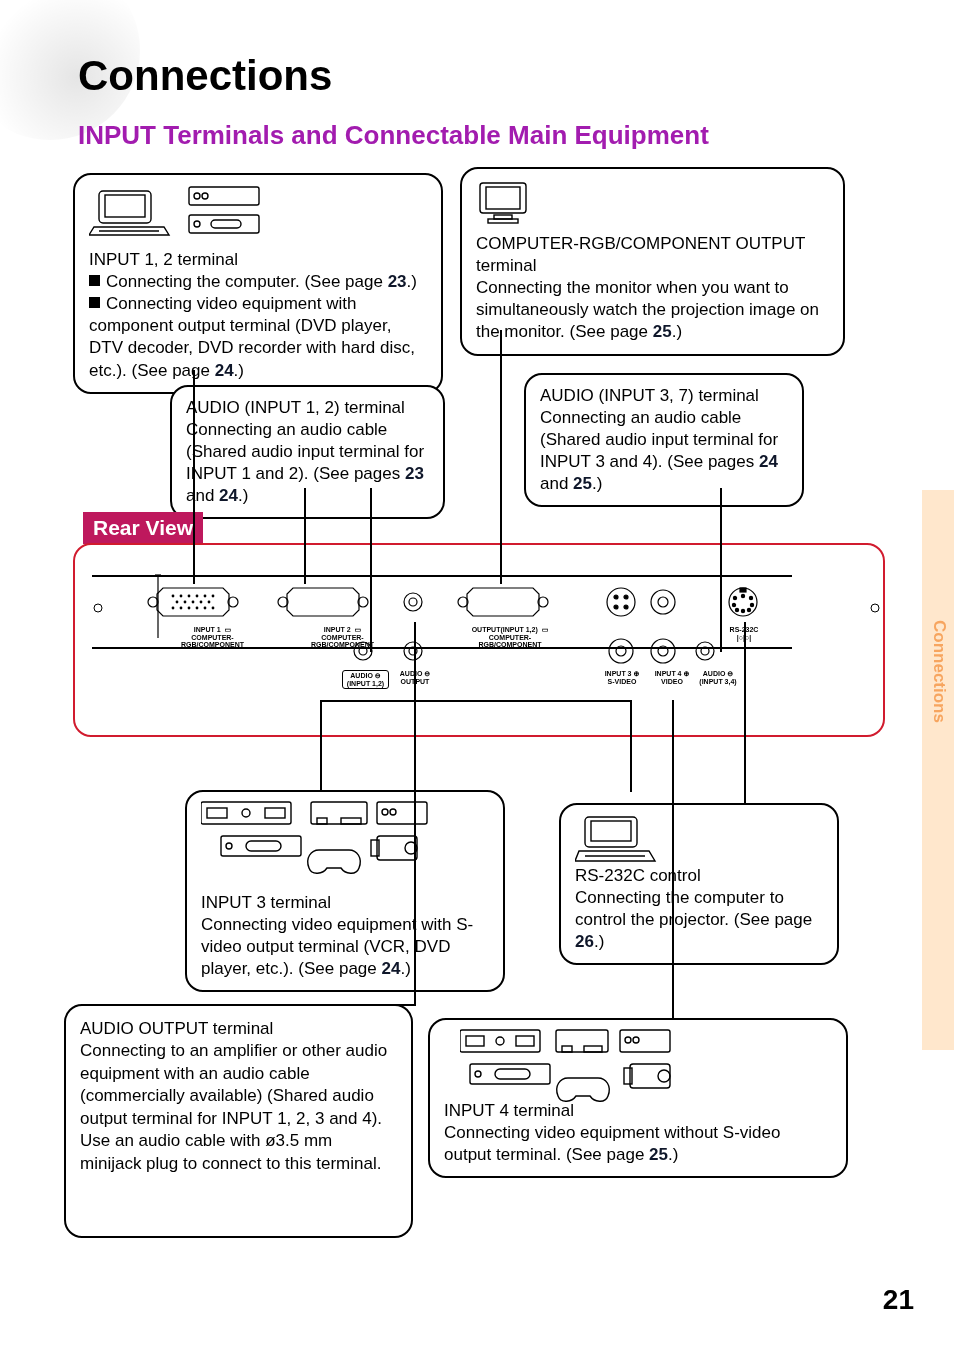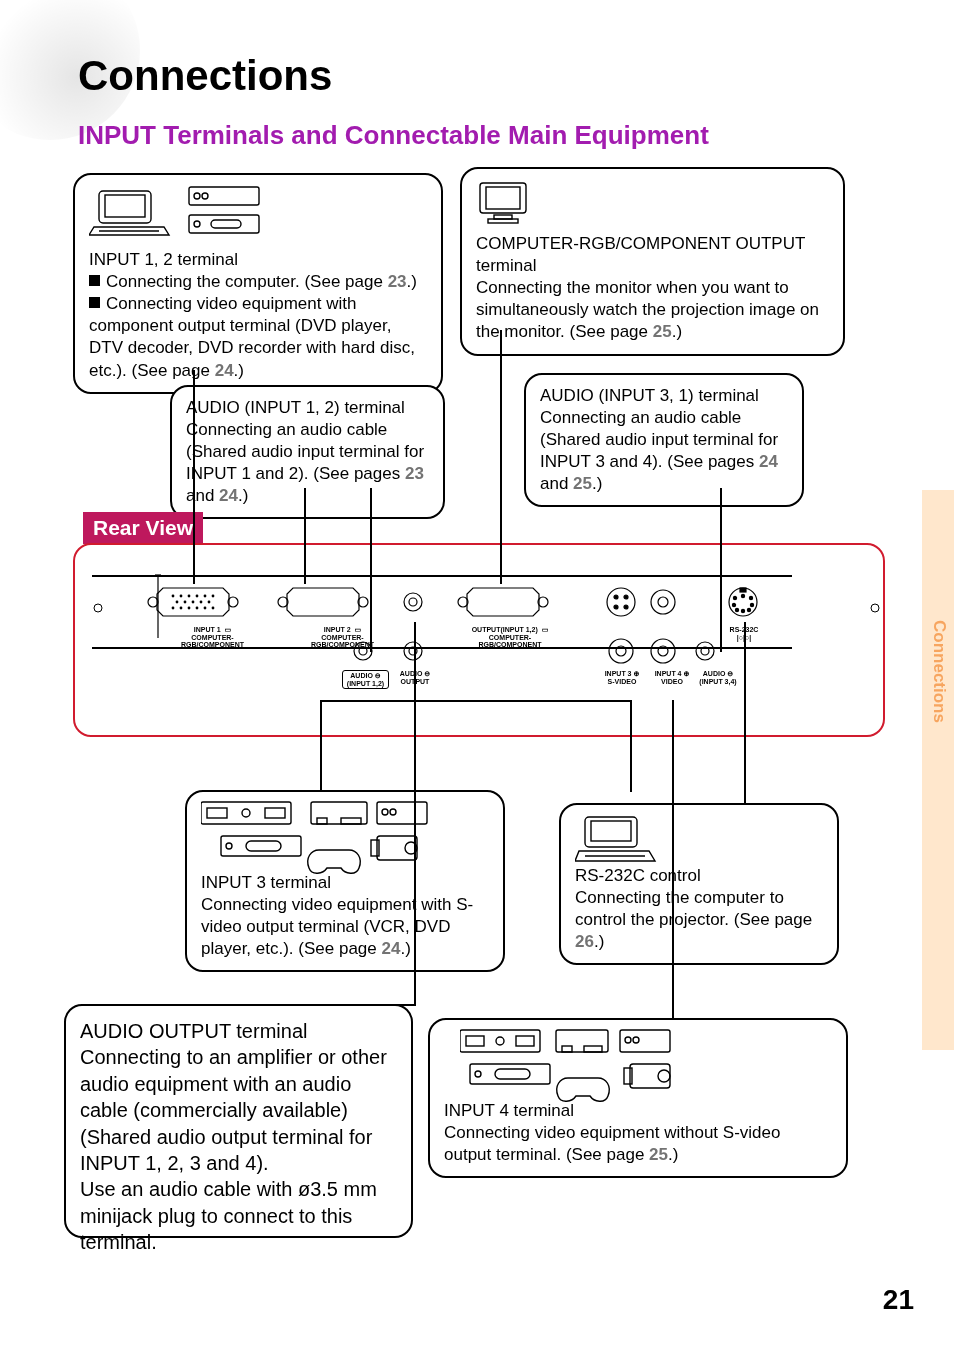--- a/index.html
+++ b/index.html
@@ -5,36 +5,36 @@
 html,body{margin:0;padding:0;font-family:Helvetica,Arial,sans-serif;color:#000;background:#fff}
 .page{width:954px;height:1344px;position:relative;box-sizing:border-box;overflow:hidden}
 .corner-circle{position:absolute;left:-40px;top:-40px;width:180px;height:180px;border-radius:50%;background:radial-gradient(circle at 65% 65%,rgba(0,0,0,.10),rgba(0,0,0,0) 55%)}
 .main-title{position:absolute;left:78px;top:52px;font-size:42px;font-weight:bold}
 .sub-title{position:absolute;left:78px;top:120px;font-size:26px;font-weight:bold;color:#a21caf;font-stretch:condensed}
 .side-tab{position:absolute;right:0;top:490px;width:32px;height:560px;background:#ffe7cc}
 .side-tab-label{position:absolute;right:5px;top:620px;writing-mode:vertical-rl;font-size:17px;font-weight:bold;color:#f7a55f}
 .page-num{position:absolute;right:40px;bottom:28px;font-size:28px;font-weight:bold}
 .callout{position:absolute;background:#fff;border:2px solid #000;border-radius:18px;padding:10px 14px;box-sizing:border-box;font-size:17px;line-height:1.3}
 .callout .title{font-weight:normal}
-.link{color:#737373;font-weight:bold}
+.link{color:#0f172a;font-weight:bold}
 .sq{display:inline-block;width:11px;height:11px;background:#000;margin-right:6px;vertical-align:1px}
 .rear-label{position:absolute;left:83px;top:512px;background:#be185d;color:#fff;font-size:21px;font-weight:bold;padding:4px 10px}
 .rear-panel{position:absolute;left:73px;top:543px;width:808px;height:190px;border:2px solid #d11b2e;border-radius:18px;background:#fff}
 .port-strip{position:absolute;left:92px;top:575px;width:700px;height:70px;border-top:2px solid #000;border-bottom:2px solid #000;background:#fff}
 .port-labels{position:absolute;font-size:7px;font-family:Arial,Helvetica,sans-serif;text-align:center;font-weight:bold;line-height:1.1}
-.plain-box{position:absolute;font-size:20px;line-height:1.32}
+.plain-box{position:absolute;font-size:17px;line-height:1.32}
 .icon{stroke:#000;stroke-width:1.4;fill:none}
 .screw{fill:none;stroke:#000;stroke-width:1}
 
 #c1{left:73px;top:173px;width:370px}
 #c2{left:460px;top:167px;width:385px}
 #c3{left:170px;top:385px;width:275px}
 #c4{left:524px;top:373px;width:280px}
 #c5{left:559px;top:803px;width:280px;padding-top:60px}
-#c6{left:185px;top:790px;width:320px;padding-top:80px}
+#c6{left:185px;top:790px;width:320px;padding-top:100px}
 #c7{left:80px;top:1018px;width:315px;border:none;padding:0}
 #c7 .title{font-weight:normal}
 #c8{left:428px;top:1018px;width:420px;padding-top:80px}
 
 .line{position:absolute;background:#000}
 </style>
 </head>
 <body>
 
 <div class="page">
@@ -88,21 +88,21 @@
   </div>
 
   <div id="c3" class="callout">
     <div class="title">AUDIO (INPUT 1, 2) terminal</div>
     <div>
       <span>Connecting an audio cable (Shared audio input terminal for INPUT 1 and 2). (See pages </span><span class="link">23</span><span> and </span><span class="link">24</span><span>.)</span>
     </div>
   </div>
 
   <div id="c4" class="callout">
-    <div class="title">AUDIO (INPUT 3, 1) terminal</div>
+    <div class="title">AUDIO (INPUT 3, 7) terminal</div>
     <div>
       <span>Connecting an audio cable (Shared audio input terminal for INPUT 3 and 4). (See pages </span><span class="link">24</span><span> and </span><span class="link">25</span><span>.)</span>
     </div>
   </div>
 
   <div class="rear-label">Rear View</div>
   <div class="rear-panel"></div>
   <div class="port-strip"></div>
 
   <svg width="808" height="170" style="position:absolute;left:73px;top:553px">

